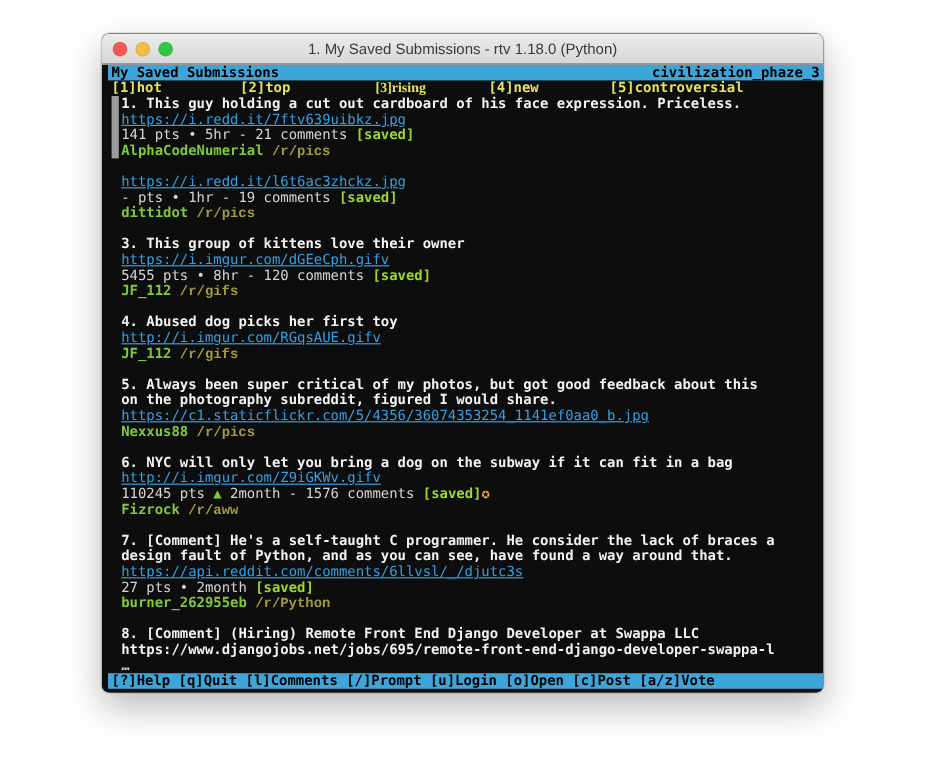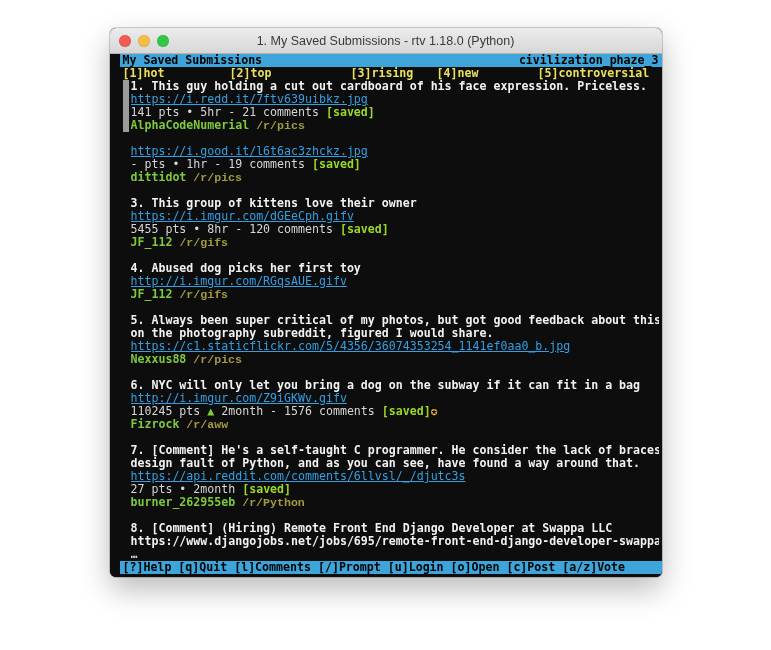--- a/index.html
+++ b/index.html
@@ -5,42 +5,42 @@
   :root{
     --bar:#3da5da; --yellow:#e9e15b; --title:#f2f2f2; --stat:#d6d6d6;
     --link:#33a0e4; --saved:#9bd926; --author:#7fc93c; --subreddit:#a39a3e;
     --upvote:#7fc93c; --gold:#edb43e; --cursor:#9b9b9b; --term-bg:#0d0d0d;
   }
   *{margin:0;padding:0;box-sizing:border-box;}
   html,body{width:771px;height:650px;background:#ffffff;overflow:hidden;}
   body{font-family:"DejaVu Sans Mono","Liberation Mono",monospace;}
 
   .window{
-    width:552px;margin:28px auto 4px auto;border-radius:6px;overflow:hidden;
+    width:601px;margin:28px auto 4px auto;border-radius:6px;overflow:hidden;
     box-shadow:0 12px 30px rgba(0,0,0,0.28), 0 0 0 1px rgba(0,0,0,0.18);
     background:var(--term-bg);
   }
   .titlebar{
     height:26px;background:linear-gradient(#ececec,#d7d7d7);
     border-bottom:1px solid #b4b4b4;position:relative;
     display:flex;align-items:center;justify-content:center;
   }
   .titlebar .title{
     font-family:"Liberation Sans","DejaVu Sans",sans-serif;
     font-size:12.5px;color:#3a3a3a;
   }
   .lights{position:absolute;left:9px;top:0;height:100%;display:flex;align-items:center;gap:7px;}
   .light{width:12px;height:12px;border-radius:50%;display:inline-block;
     box-shadow:inset 0 0 1px rgba(0,0,0,0.35);}
   .light.red{background:#f25a52;}
   .light.yellow{background:#f4bd45;}
   .light.green{background:#33c748;}
 
   .term{
-    background:var(--term-bg);padding:0 3px 3px 13px;
+    background:var(--term-bg);padding:0 3px 3px 8px;
     font-size:11.6px;line-height:13px;font-weight:bold;
   }
   .row{height:13px;white-space:pre;overflow:hidden;}
 
   .header-bar{
     background:var(--bar);color:#000;display:flex;justify-content:space-between;
     margin:0 -3px;padding:0 3px;height:13px;
   }
   .menu-bar{position:relative;height:13px;color:var(--yellow);text-align:center;}
   .menu-item{position:absolute;top:0;white-space:pre;}
@@ -79,32 +79,32 @@
     </div>
     <div class="title">1. My Saved Submissions - rtv 1.18.0 (Python)</div>
   </div>
 
   <div class="term">
     <div class="header-bar row">
       <span>My Saved Submissions</span>
       <span>civilization_phaze_3</span>
     </div>
 
-    <div class="menu-bar row" id="menu-bar"><span class="menu-item" style="left: 0px;">[1]hot</span><span class="menu-item" style="left: 107px;">[2]top</span><span class="menu-item" style="left: 228px;">[3]rising</span><span class="menu-item" style="left: 314px;">[4]new</span><span class="menu-item" style="left: 415px;">[5]controversial</span></div>
+    <div class="menu-bar row" id="menu-bar"><span class="menu-item" style="left: 0px;">[1]hot</span><span class="menu-item" style="left: 107px;">[2]top</span><span class="menu-item" style="left: 220px; font-family: Liberation Serif, serif;">[3]rising</span><span class="menu-item" style="left: 314px;">[4]new</span><span class="menu-item" style="left: 415px;">[5]controversial</span></div>
 
     <div class="list" id="submission-list">
         <div class="item">
           <div class="cursor"></div>
           <div class="row title">1. This guy holding a cut out cardboard of his face expression. Priceless.</div>
           <div class="row url-row"><span class="url">https://i.redd.it/7ftv639uibkz.jpg</span></div>
           <div class="row stats"><span class="seg-text">141 pts • 5hr - 21 comments </span><span class="seg-saved">[saved]</span></div>
           <div class="row byline"><span class="author">AlphaCodeNumerial</span> <span class="subreddit">/r/pics</span></div>
         </div>
         <div class="item">
-          <div class="row url-row"><span class="url">https://i.good.it/l6t6ac3zhckz.jpg</span></div>
+          <div class="row url-row"><span class="url">https://i.redd.it/l6t6ac3zhckz.jpg</span></div>
           <div class="row stats"><span class="seg-text">- pts • 1hr - 19 comments </span><span class="seg-saved">[saved]</span></div>
           <div class="row byline"><span class="author">dittidot</span> <span class="subreddit">/r/pics</span></div>
         </div>
         <div class="item">
           <div class="row title">3. This group of kittens love their owner</div>
           <div class="row url-row"><span class="url">https://i.imgur.com/dGEeCph.gifv</span></div>
           <div class="row stats"><span class="seg-text">5455 pts • 8hr - 120 comments </span><span class="seg-saved">[saved]</span></div>
           <div class="row byline"><span class="author">JF_112</span> <span class="subreddit">/r/gifs</span></div>
         </div>
         <div class="item">

